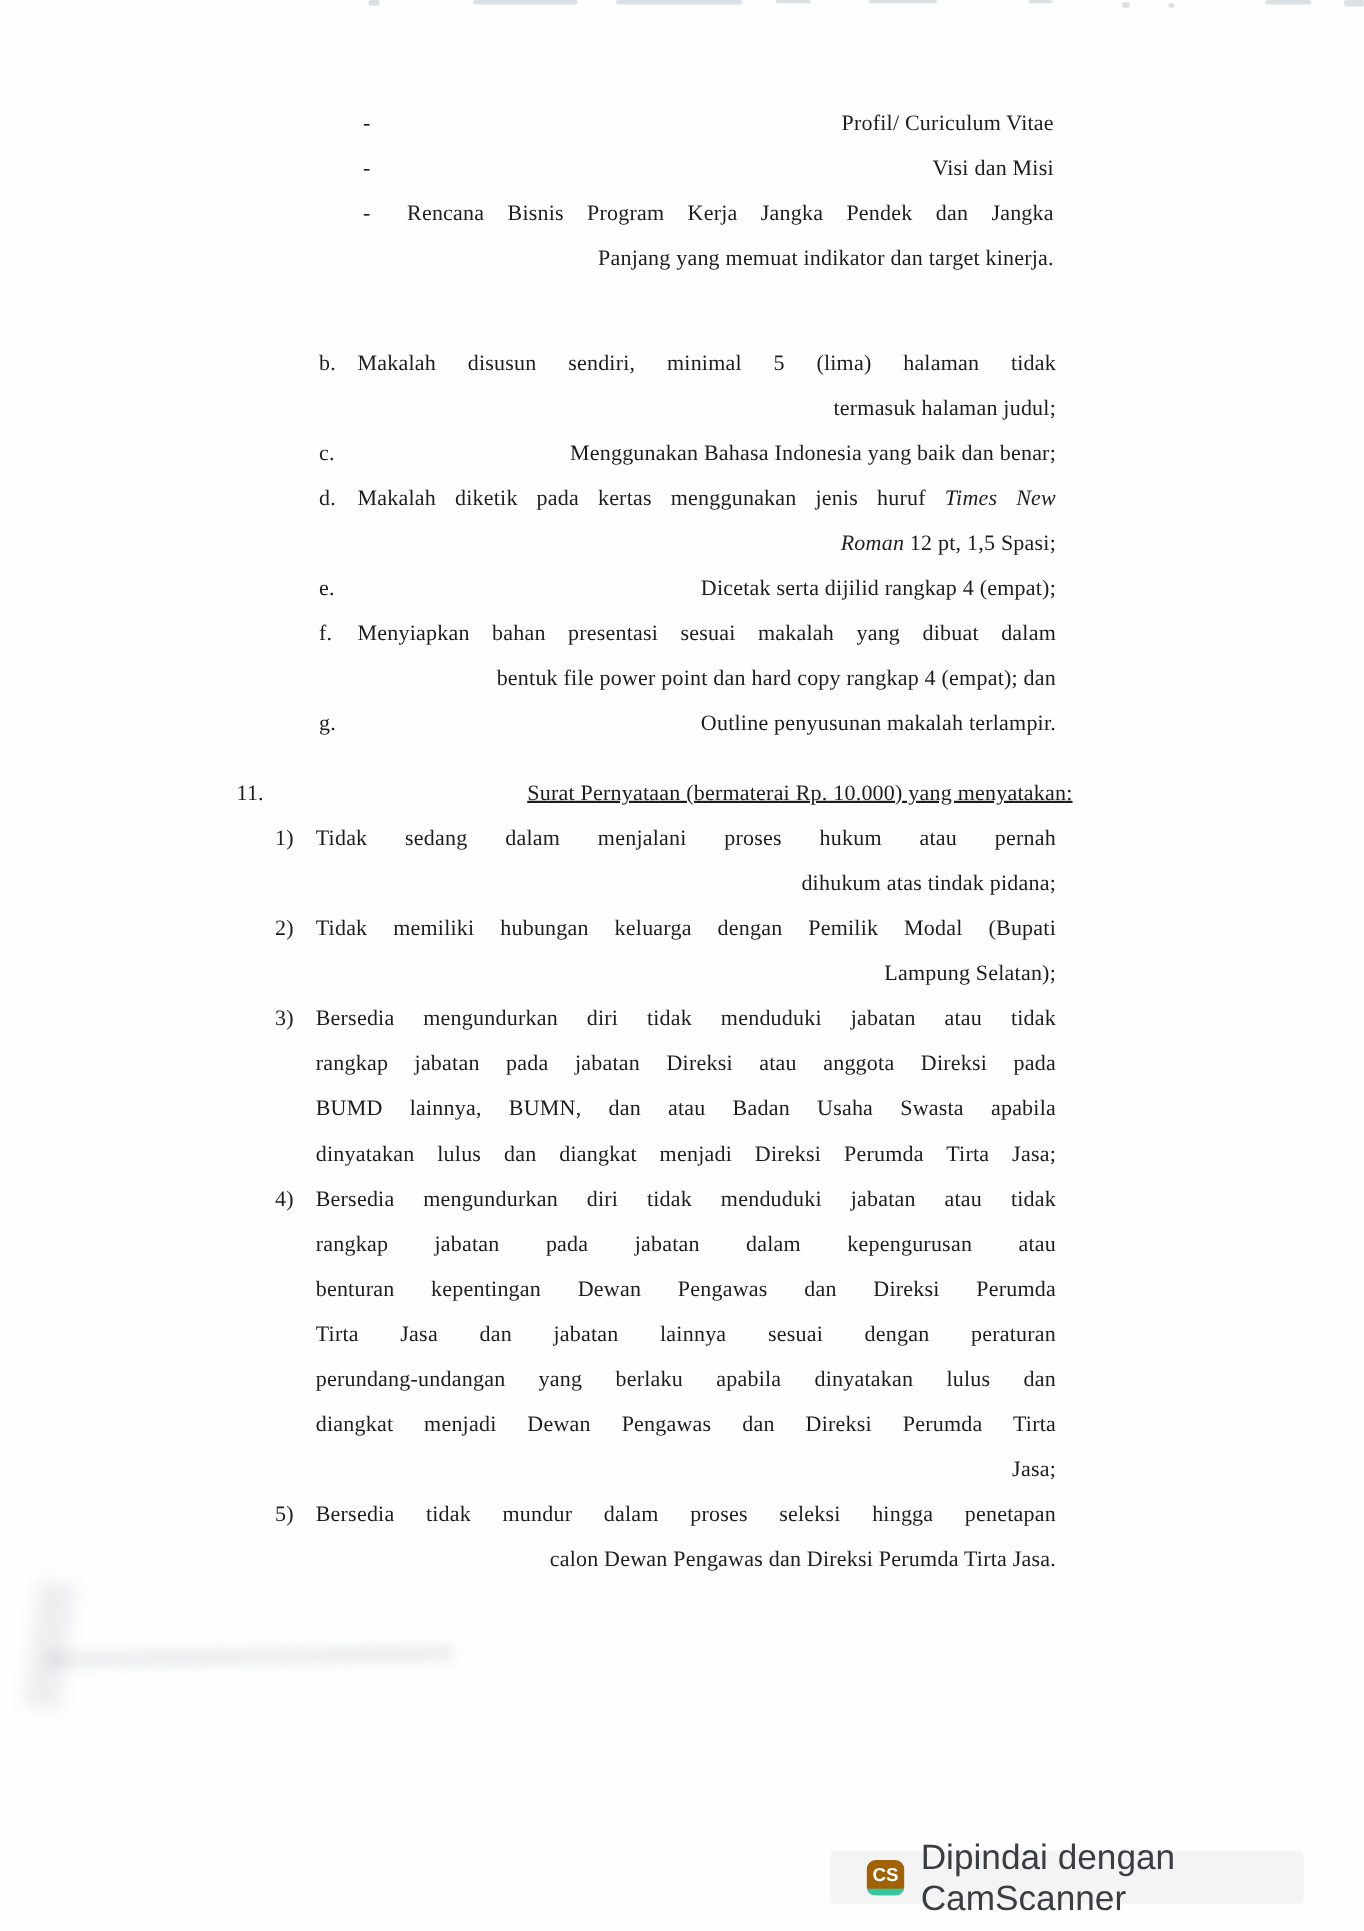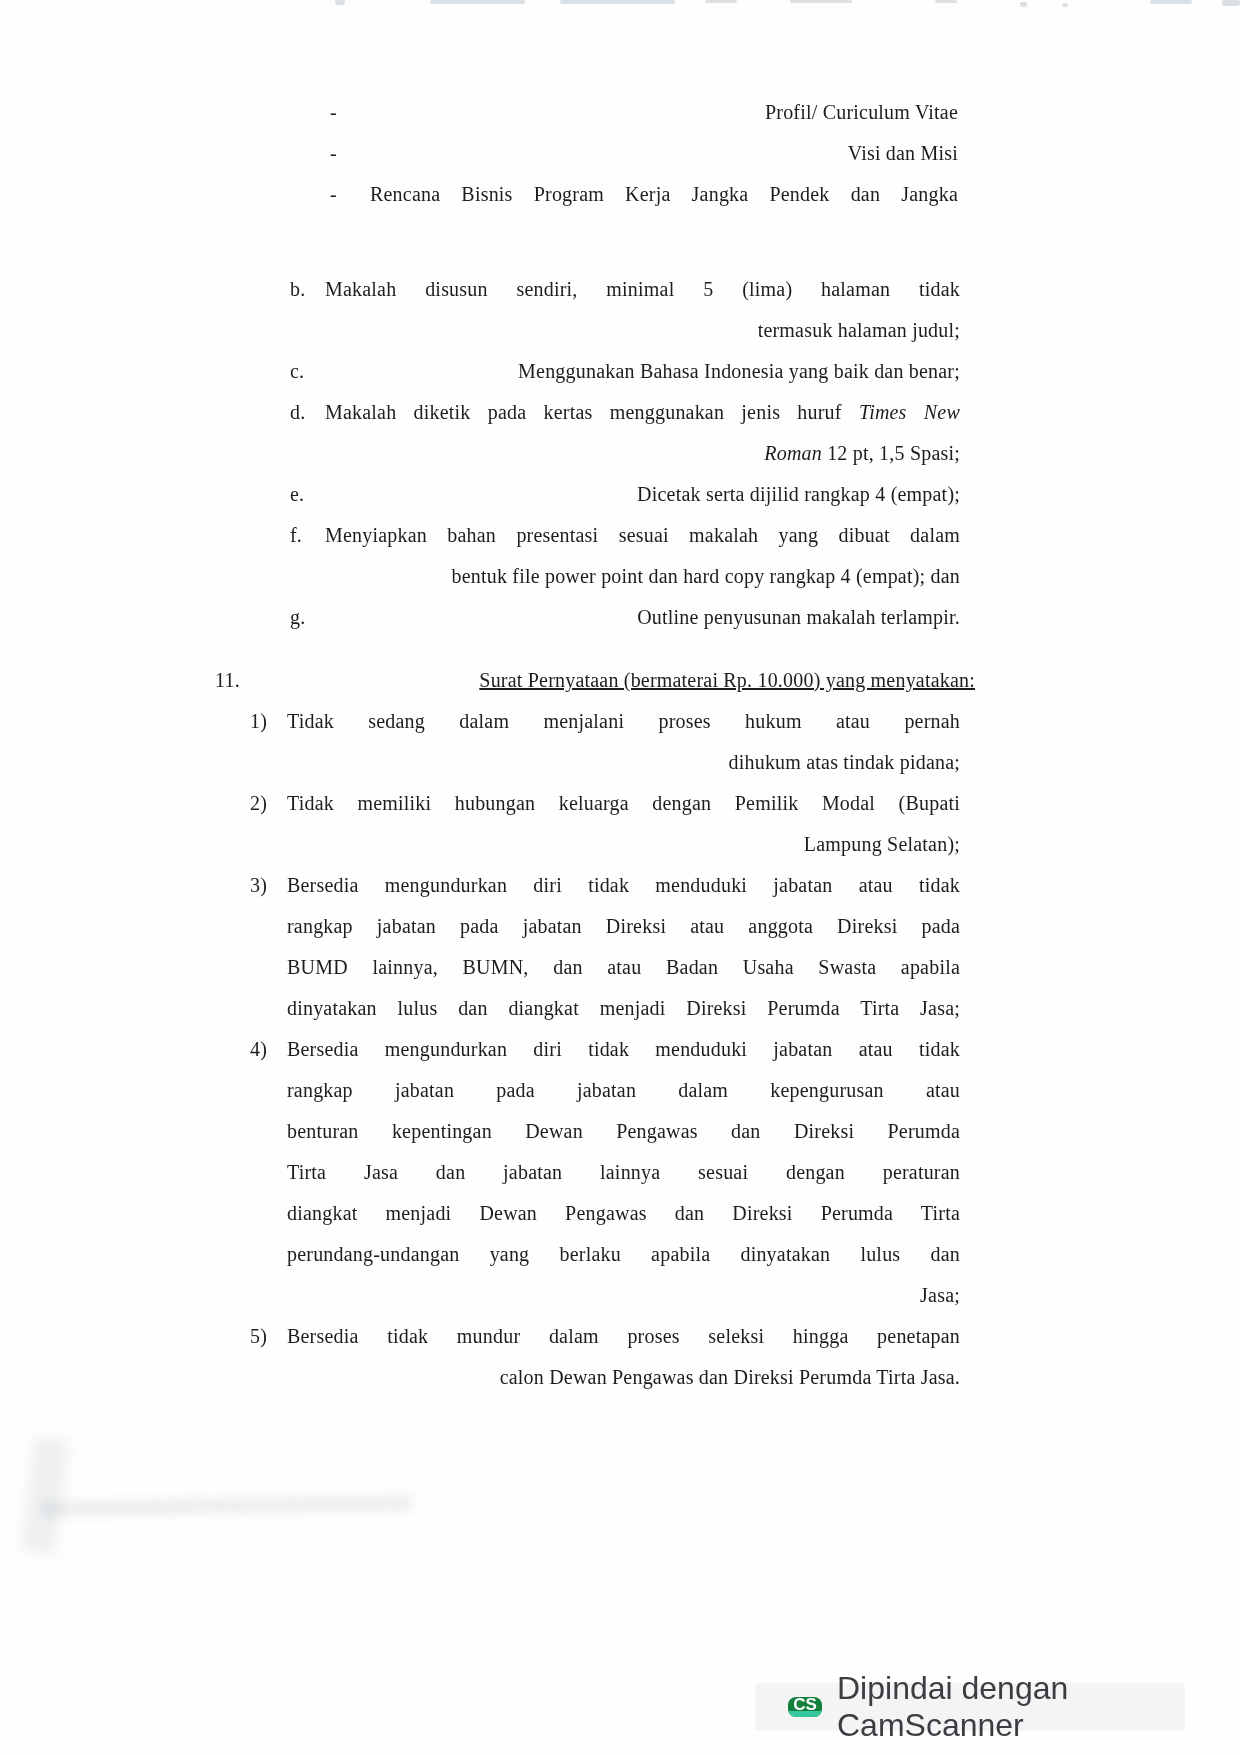--- a/index.html
+++ b/index.html
@@ -59,23 +59,23 @@
   .scan-badge {
     position: absolute; left: 755px; top: 1683px;
     width: 430px; height: 48px;
     background: #f4f4f5;
     border-radius: 4px;
     display: flex; align-items: center;
     box-sizing: border-box;
     padding-left: 33px;
   }
   .cs-icon {
-    width: 34px; height: 20px;
+    width: 34px; height: 32px;
     border-radius: 8px;
-    background: #15803d;
+    background: #a16207;
     position: relative; overflow: hidden;
     display: flex; align-items: center; justify-content: center;
     flex: 0 0 auto;
   }
   .cs-icon::after {
     content: ""; position: absolute; left: 0; right: 0; bottom: 0; height: 6px;
     background: #35c79f;
   }
   .cs-icon span {
     color: #ffffff;
@@ -114,20 +114,21 @@
           <span class="label">-</span>
           <div class="line"><span>Profil/ Curiculum Vitae</span></div>
         </div>
         <div class="item">
           <span class="label">-</span>
           <div class="line"><span>Visi dan Misi</span></div>
         </div>
         <div class="item">
           <span class="label">-</span>
           <div class="line just"><span>Rencana Bisnis Program Kerja Jangka Pendek dan Jangka</span></div>
+          <div class="line"><span>Panjang yang memuat indikator dan target kinerja.</span></div>
         </div>
       </div>
     <div class="letter-list" id="letter-list">
         <div class="item">
           <span class="label">b.</span>
           <div class="line just"><span>Makalah disusun sendiri, minimal 5 (lima) halaman tidak</span></div>
           <div class="line"><span>termasuk halaman judul;</span></div>
         </div>
         <div class="item">
           <span class="label">c.</span>
@@ -175,22 +176,22 @@
           <div class="line just"><span>rangkap jabatan pada jabatan Direksi atau anggota Direksi pada</span></div>
           <div class="line just"><span>BUMD lainnya, BUMN, dan atau Badan Usaha Swasta apabila</span></div>
           <div class="line just"><span>dinyatakan lulus dan diangkat menjadi Direksi Perumda Tirta Jasa;</span></div>
         </div>
         <div class="item">
           <span class="label">4)</span>
           <div class="line just"><span>Bersedia mengundurkan diri tidak menduduki jabatan atau tidak</span></div>
           <div class="line just"><span>rangkap jabatan pada jabatan dalam kepengurusan atau</span></div>
           <div class="line just"><span>benturan kepentingan Dewan Pengawas dan Direksi Perumda</span></div>
           <div class="line just"><span>Tirta Jasa dan jabatan lainnya sesuai dengan peraturan</span></div>
+          <div class="line just"><span>perundang-undangan yang berlaku apabila dinyatakan lulus dan</span></div>
           <div class="line just"><span>diangkat menjadi Dewan Pengawas dan Direksi Perumda Tirta</span></div>
-          <div class="line just"><span>perundang-undangan yang berlaku apabila dinyatakan lulus dan</span></div>
           <div class="line"><span>Jasa;</span></div>
         </div>
         <div class="item">
           <span class="label">5)</span>
           <div class="line just"><span>Bersedia tidak mundur dalam proses seleksi hingga penetapan</span></div>
           <div class="line"><span>calon Dewan Pengawas dan Direksi Perumda Tirta Jasa.</span></div>
         </div>
       </div>
   </div>
 

